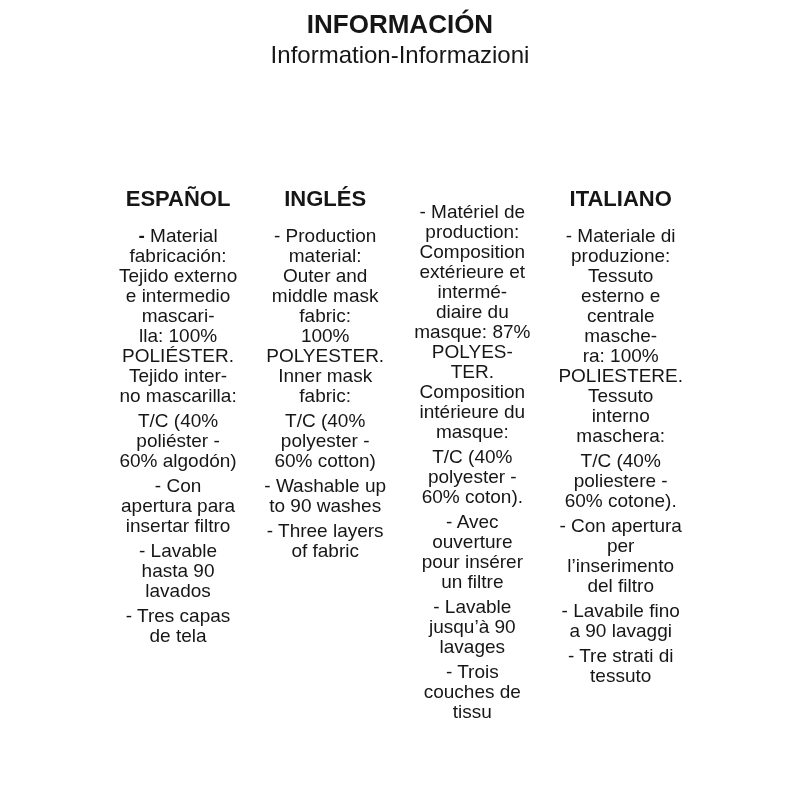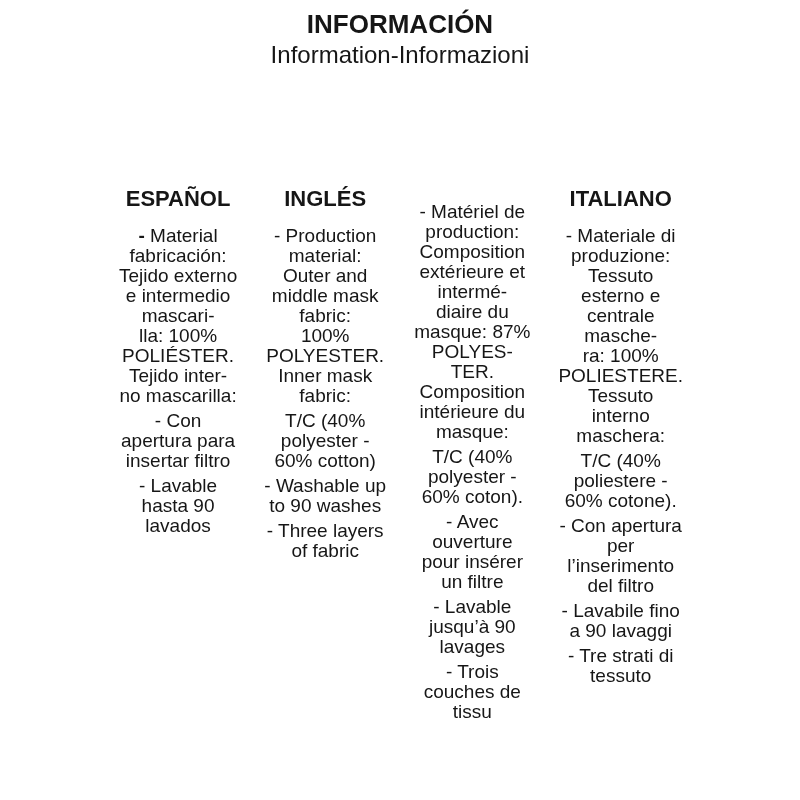--- a/index.html
+++ b/index.html
@@ -66,22 +66,24 @@
 
   <main class="grid">
 
     <section class="lang">
       <h2 class="lang-heading">ESPAÑOL</h2>
       <div class="lang-content">
           <p><b>-</b> Material fabricación:
 Tejido externo e intermedio mascari-
 lla: 100% POLIÉSTER. Tejido inter-
 no mascarilla:</p>
+          <p>T/C (40% poliéster - 60% algodón)</p>
           <p>- Con apertura para insertar filtro</p>
           <p>- Lavable hasta 90 lavados</p>
+          <p>- Tres capas de tela</p>
         </div>
     </section>
 
     <section class="lang">
       <h2 class="lang-heading">INGLÉS</h2>
       <div class="lang-content">
           <p>- Production material:
 Outer and middle mask fabric:
 100% POLYESTER. Inner mask
 fabric:</p>

